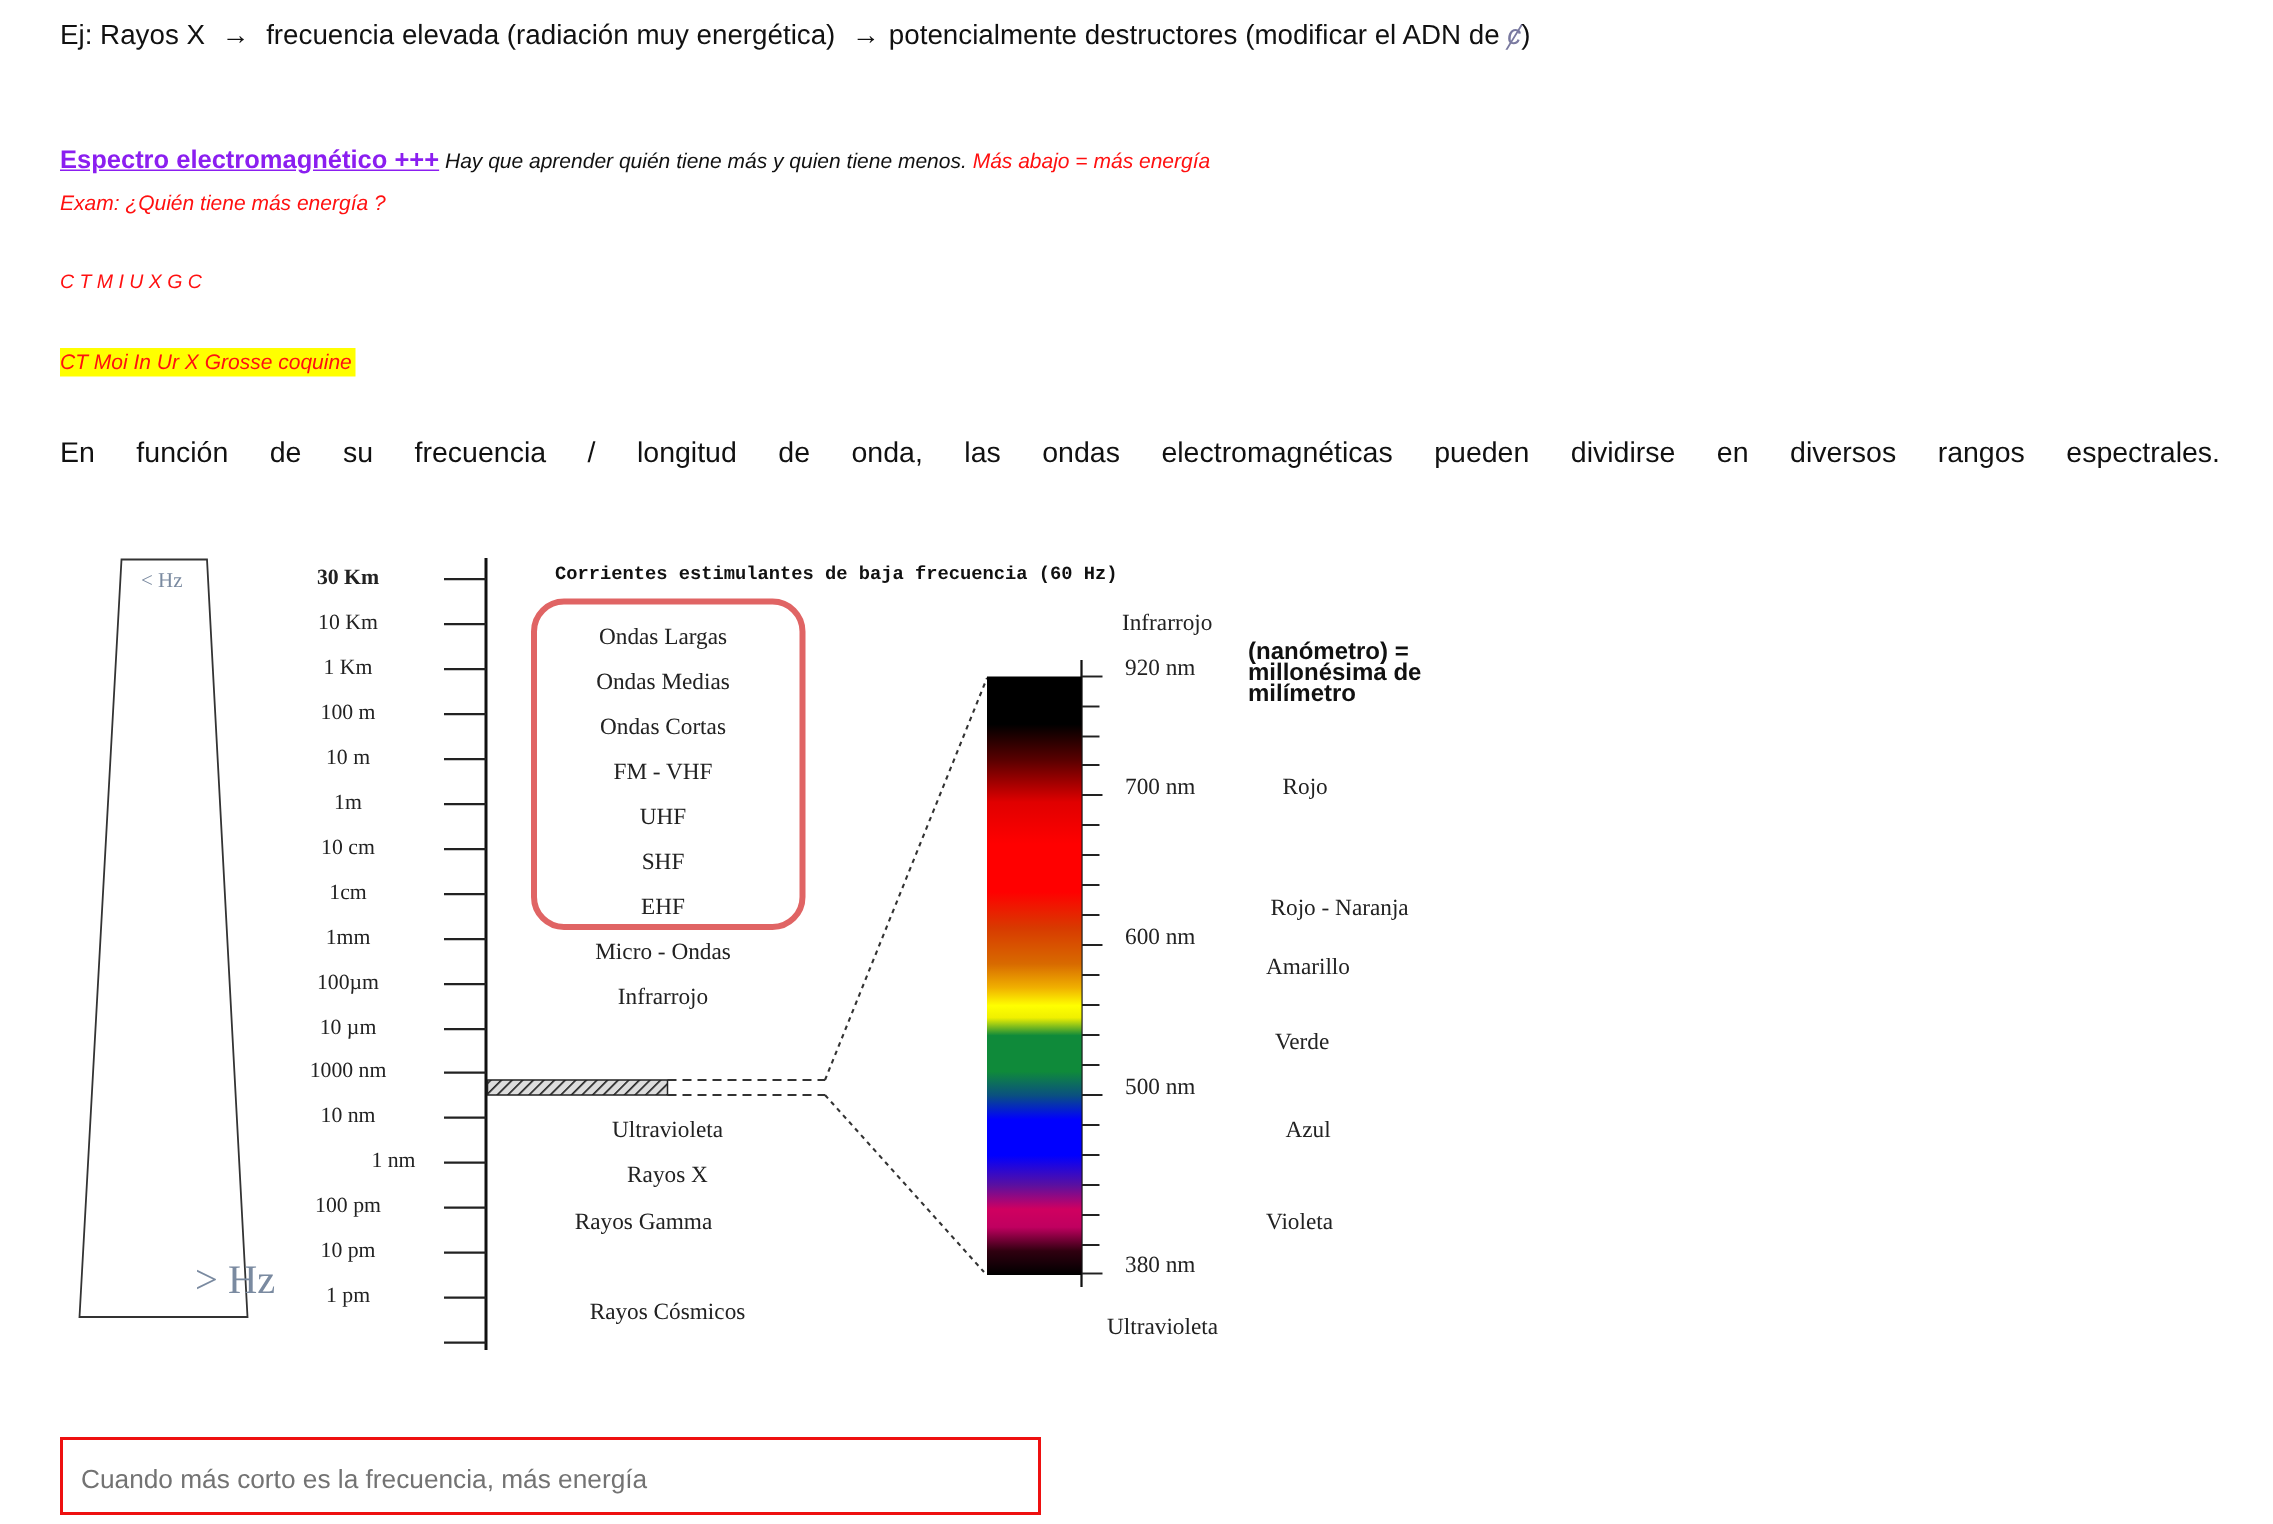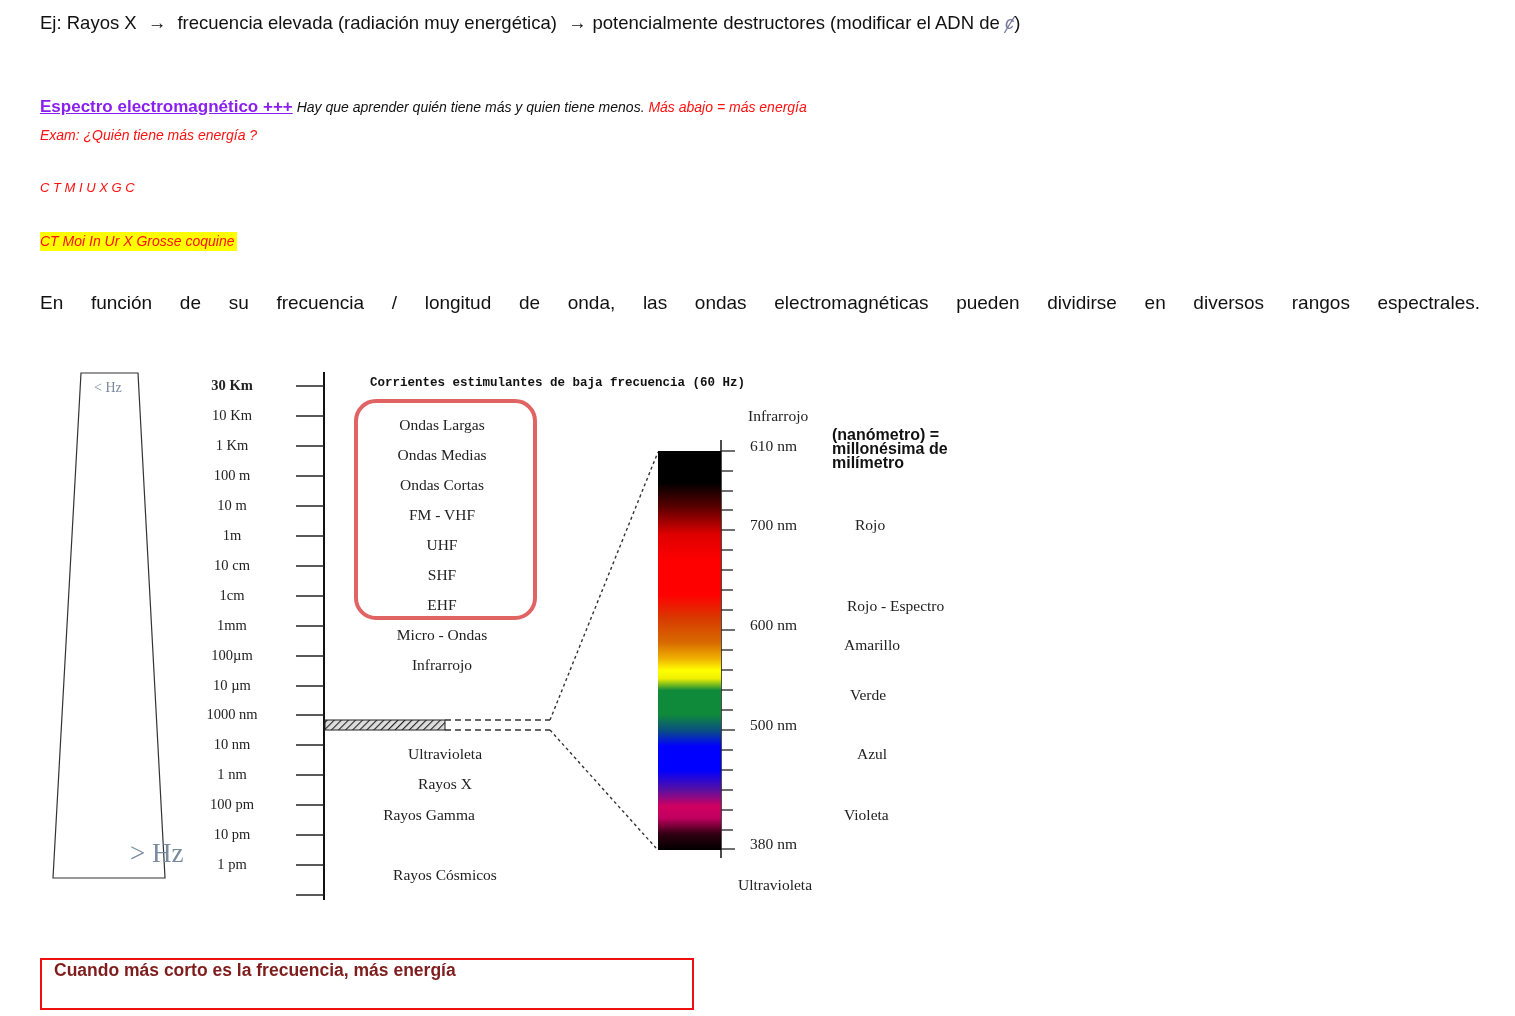--- a/index.html
+++ b/index.html
@@ -31,21 +31,21 @@
   .color-lbl { position:absolute; font-family:"Liberation Serif", serif; font-size:15.5px; color:#222; }
   .nm-note { position:absolute; left:832px; top:428px; font-family:"Liberation Sans", sans-serif; font-weight:bold; font-size:16px; line-height:14px; color:#111; }
   .spectrum { position:absolute; left:658px; top:451px; width:63px; height:399px;
     background: linear-gradient(to bottom,
       #000 0%, #000 8%, #5a0000 14%, #e00000 21%, #ff0000 28%, #ff0000 36%,
       #d83a00 42%, #d86a00 48%, #f0b000 52%, #ffff00 55%, #f0f000 57%, #0f8a3a 60%,
       #0f8a3a 66%, #0a5080 70%, #0000ff 74%, #0000ff 80%, #5a10a0 85%,
       #d00060 89%, #c00060 92%, #300010 96%, #000 100%);
   }
   .box-bottom { position:absolute; left:40px; top:958px; width:654px; height:52px; border:2px solid #ee1010; box-sizing:border-box; }
-  .box-bottom span { position:absolute; left:12px; top:0; font-weight:bold; font-size:17.5px; color:#7f1d1d; }
+  .box-bottom span { position:absolute; left:12px; top:16px; font-weight:normal; font-size:17.5px; color:#737373; }
 </style>
 </head>
 <body>
 
 <div class="abs p1">
   <span>Ej: Rayos X</span>
   <span class="arrow">→</span>
   <span>frecuencia elevada (radiación muy energética)</span>
   <span class="arrow">→</span><span>potencialmente destructores (modificar el ADN de</span>
   <span class="cell">ȼ</span><span>)</span>
@@ -145,21 +145,21 @@
   <div class="scale-lbl" style="left:187px;top:467px;">100 m</div>
   <div class="scale-lbl" style="left:187px;top:497px;">10 m</div>
   <div class="scale-lbl" style="left:187px;top:527px;">1m</div>
   <div class="scale-lbl" style="left:187px;top:557px;">10 cm</div>
   <div class="scale-lbl" style="left:187px;top:587px;">1cm</div>
   <div class="scale-lbl" style="left:187px;top:617px;">1mm</div>
   <div class="scale-lbl" style="left:187px;top:647px;">100µm</div>
   <div class="scale-lbl" style="left:187px;top:677px;">10 µm</div>
   <div class="scale-lbl" style="left:187px;top:706px;">1000 nm</div>
   <div class="scale-lbl" style="left:187px;top:736px;">10 nm</div>
-  <div class="scale-lbl" style="left:187px;top:766px;">1 nm</div>
+  <div class="scale-lbl" style="left:187px;top:766px;text-align:right;">1 nm</div>
   <div class="scale-lbl" style="left:187px;top:796px;">100 pm</div>
   <div class="scale-lbl" style="left:187px;top:826px;">10 pm</div>
   <div class="scale-lbl" style="left:187px;top:856px;">1 pm</div>
 
   <div class="mono-title">Corrientes estimulantes de baja frecuencia (60 Hz)</div>
   <div class="rounded-box"></div>
 
   <div class="band-lbl" style="left:357px;top:416px;">Ondas Largas</div>
   <div class="band-lbl" style="left:357px;top:446px;">Ondas Medias</div>
   <div class="band-lbl" style="left:357px;top:476px;">Ondas Cortas</div>
@@ -169,34 +169,34 @@
   <div class="band-lbl" style="left:357px;top:596px;">EHF</div>
   <div class="band-lbl" style="left:357px;top:626px;">Micro - Ondas</div>
   <div class="band-lbl" style="left:357px;top:656px;">Infrarrojo</div>
   <div class="band-lbl" style="left:360px;top:745px;">Ultravioleta</div>
   <div class="band-lbl" style="left:360px;top:775px;">Rayos X</div>
   <div class="band-lbl" style="left:344px;top:806px;">Rayos Gamma</div>
   <div class="band-lbl" style="left:360px;top:866px;">Rayos Cósmicos</div>
 
   <div class="spectrum"></div>
   <span class="color-lbl" style="left:748px;top:407px;">Infrarrojo</span>
-  <span class="nm-lbl" style="left:750px;top:437px;">610 nm</span>
+  <span class="nm-lbl" style="left:750px;top:437px;">920 nm</span>
   <div class="nm-note">
     <div>(nanómetro) =</div>
     <div>millonésima de</div>
     <div>milímetro</div>
   </div>
   <span class="nm-lbl" style="left:750px;top:516px;">700 nm</span>
   <span class="nm-lbl" style="left:750px;top:616px;">600 nm</span>
   <span class="nm-lbl" style="left:750px;top:716px;">500 nm</span>
   <span class="nm-lbl" style="left:750px;top:835px;">380 nm</span>
   <span class="color-lbl" style="left:738px;top:876px;">Ultravioleta</span>
 
   <span class="color-lbl" style="left:855px;top:516px;">Rojo</span>
-  <span class="color-lbl" style="left:847px;top:597px;">Rojo - Espectro</span>
+  <span class="color-lbl" style="left:847px;top:597px;">Rojo - Naranja</span>
   <span class="color-lbl" style="left:844px;top:636px;">Amarillo</span>
   <span class="color-lbl" style="left:850px;top:686px;">Verde</span>
   <span class="color-lbl" style="left:857px;top:745px;">Azul</span>
   <span class="color-lbl" style="left:844px;top:806px;">Violeta</span>
 </div>
 
 <div class="box-bottom">
   <span>Cuando más corto es la frecuencia, más energía</span>
 </div>
 

